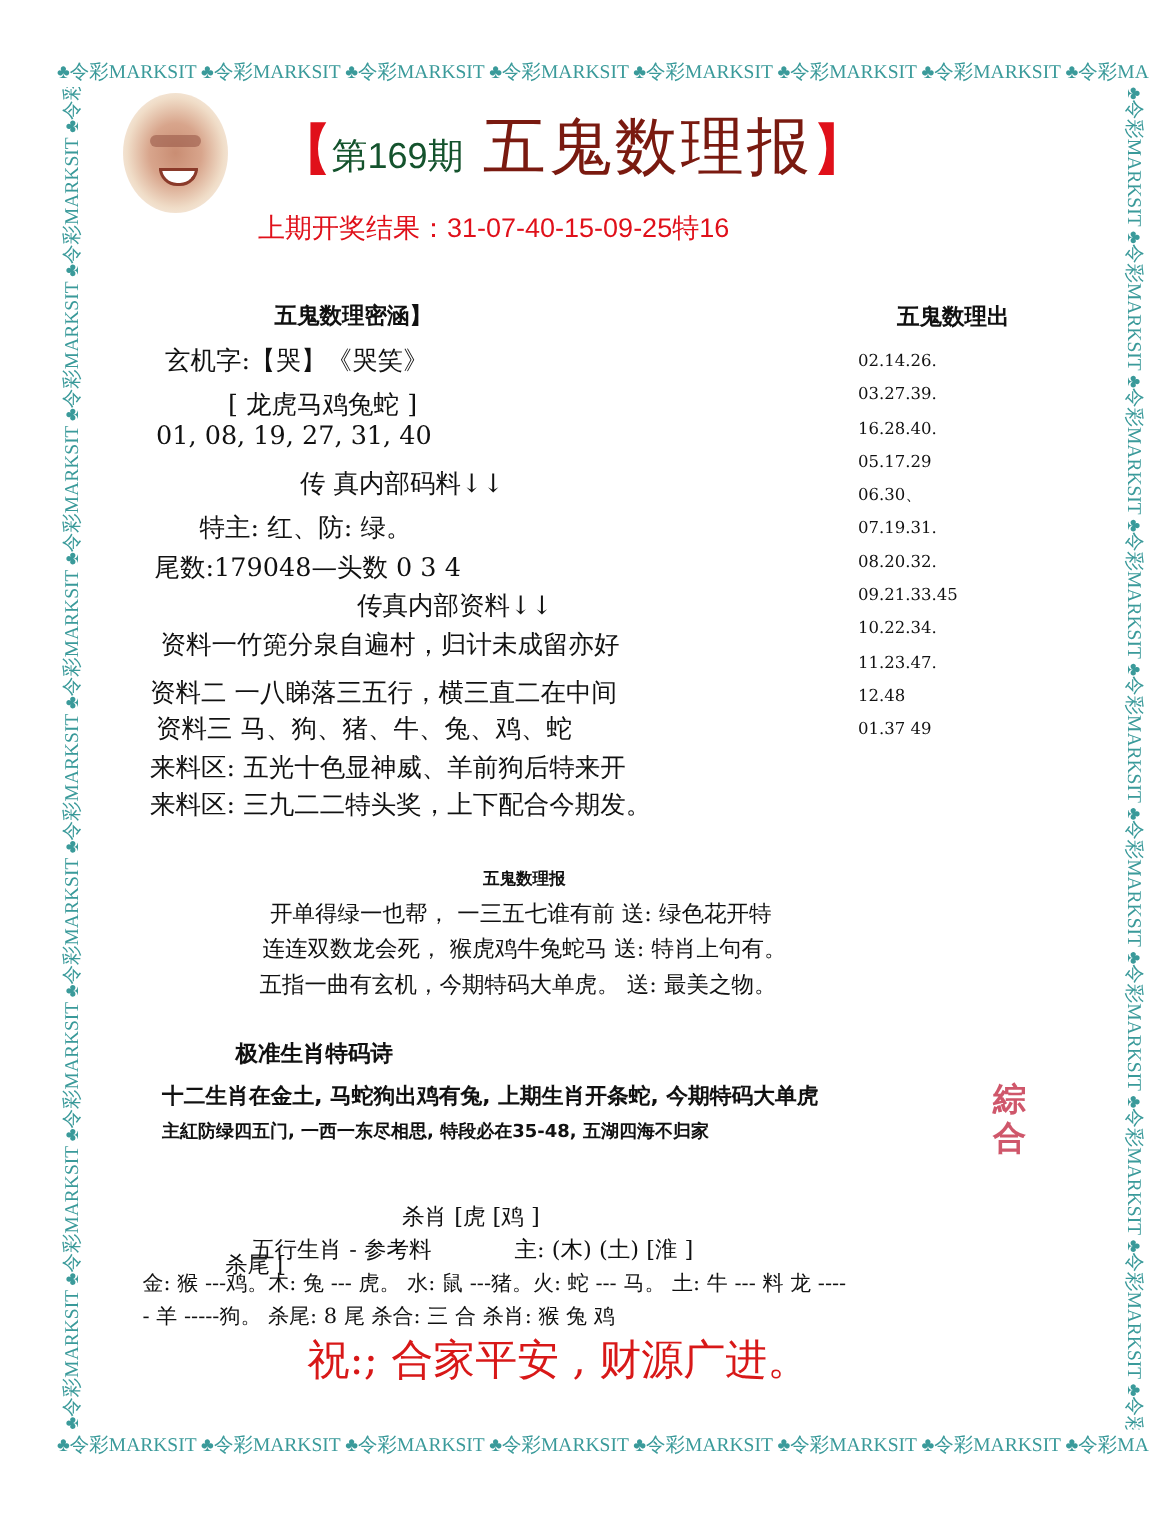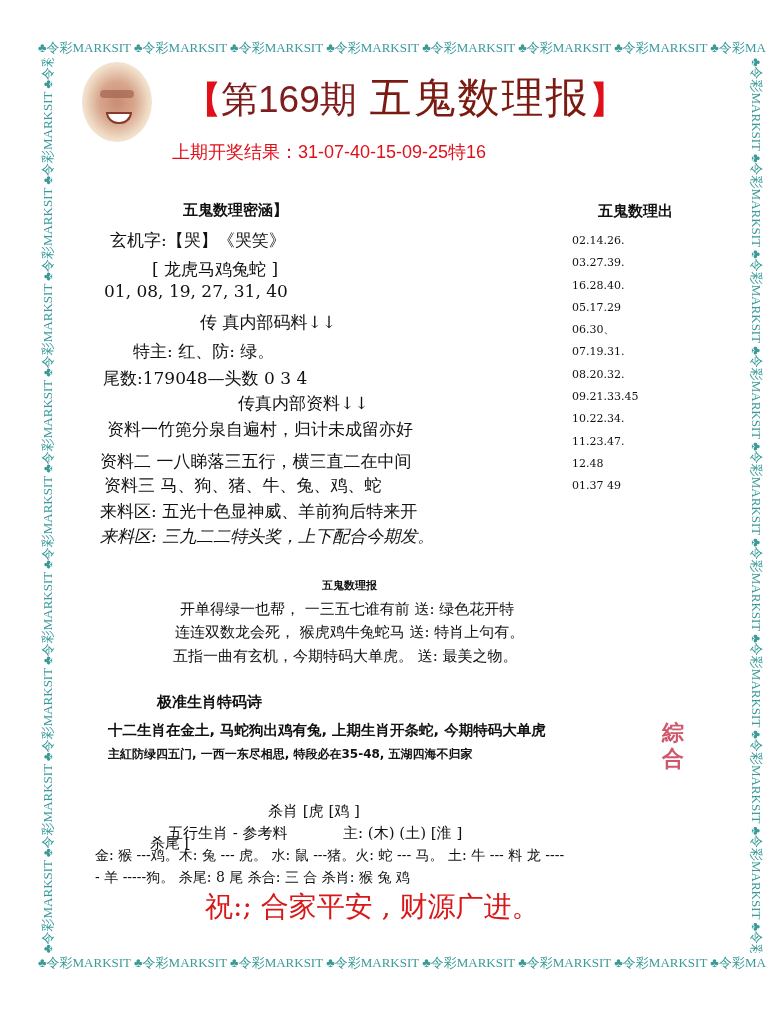--- a/index.html
+++ b/index.html
@@ -19,21 +19,21 @@
   .border-right span { transform: rotate(90deg); top: 0; left: 20px; }
 
   .abs { position: absolute; white-space: nowrap; }
   .avatar { position: absolute; left: 82px; top: 62px; width: 70px; height: 80px; border-radius: 50%;
             background: radial-gradient(ellipse at center, #c98d73 0%, #d8a58c 35%, #f0ddc8 65%, #ffffff 100%); }
   .avatar .eyes { position: absolute; left: 18px; top: 28px; width: 34px; height: 8px; background: #9a5a4a; border-radius: 4px; opacity: .6; }
   .avatar .mouth { position: absolute; left: 24px; top: 50px; width: 22px; height: 8px; background: #fff; border: 2px solid #8a3a2a; border-radius: 0 0 12px 12px; }
 
   .title { left: 185px; top: 70px; font-size: 40px; line-height: 56px; }
   .title .br { color: #e0101a; font-weight: bold; font-family: "DejaVu Sans", sans-serif; font-size: 36px; }
-  .title .issue { color: #7f1d1d; font-family: "Liberation Sans", sans-serif; font-size: 37px; }
+  .title .issue { color: #14532d; font-family: "Liberation Sans", sans-serif; font-size: 24px; }
   .title .main { color: #7a1a10; font-family: "DejaVu Serif", serif; font-size: 42px; letter-spacing: 2px; }
 
   .lastresult { left: 172px; top: 140px; color: #e0101a; font-family: Liberation Sans, sans-serif; font-size: 18px; }
 
   .t16 { font-size: 17px; }
   .t15 { font-size: 15px; }
   .b { font-weight: bold; }
 
   .col-right { left: 572px; top: 230px; font-size: 11px; line-height: 22.3px; font-family: "DejaVu Serif", serif; }
   .col-right div { white-space: nowrap; }
@@ -72,21 +72,21 @@
 <div class="abs t16" style="left:152px; top:258px;">[ 龙虎马鸡兔蛇 ]</div>
 <div class="abs t16" style="left:104px; top:281px;">01, 08, 19, 27, 31, 40</div>
 <div class="abs t16" style="left:200px; top:311px;">传 真内部码料↓↓</div>
 <div class="abs t16" style="left:133px; top:340px;">特主: 红、防: 绿。</div>
 <div class="abs t16" style="left:103px; top:367px;">尾数:179048—头数 0 3 4</div>
 <div class="abs t16" style="left:222px; top:392px;margin-left:16px;">传真内部资料↓↓</div>
 <div class="abs t16" style="left:107px; top:418px;">资料一竹篼分泉自遍村，归计未成留亦好</div>
 <div class="abs t16" style="left:100px; top:450px;">资料二 一八睇落三五行，横三直二在中间</div>
 <div class="abs t16" style="left:104px; top:474px;">资料三 马、狗、猪、牛、兔、鸡、蛇</div>
 <div class="abs t16" style="left:100px; top:500px;">来料区: 五光十色显神威、羊前狗后特来开</div>
-<div class="abs t16" style="left:100px; top:525px;font-style:italic;">来料区: 三九二二特头奖，上下配合今期发。</div>
+<div class="abs t16" style="left:100px; top:525px;">来料区: 三九二二特头奖，上下配合今期发。</div>
 
 <div class="abs t15 b" style="left:598px; top:202px;">五鬼数理出</div>
 <div class="abs col-right">
   <div>02.14.26.</div>
   <div>03.27.39.</div>
   <div>16.28.40.</div>
   <div>05.17.29</div>
   <div>06.30、</div>
   <div>07.19.31.</div>
   <div>08.20.32.</div>

